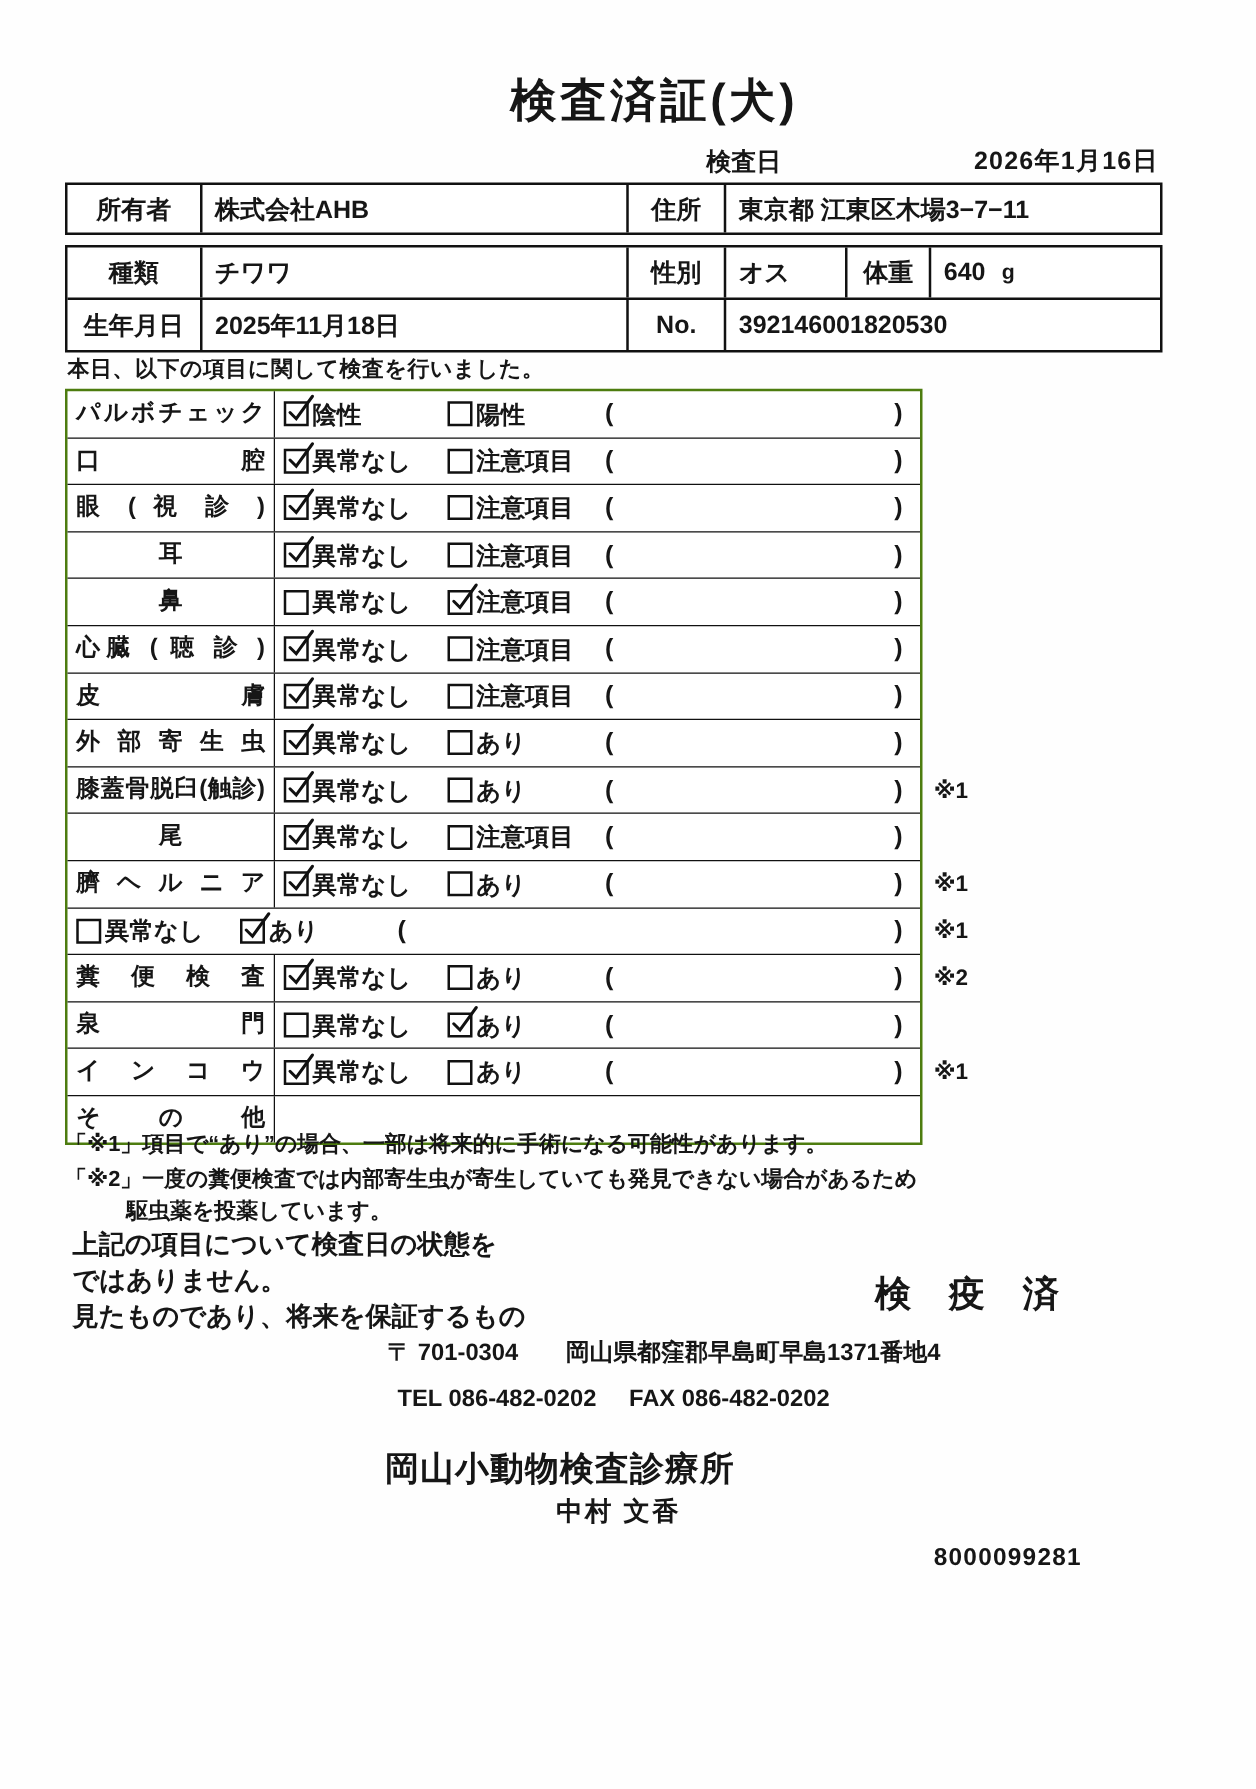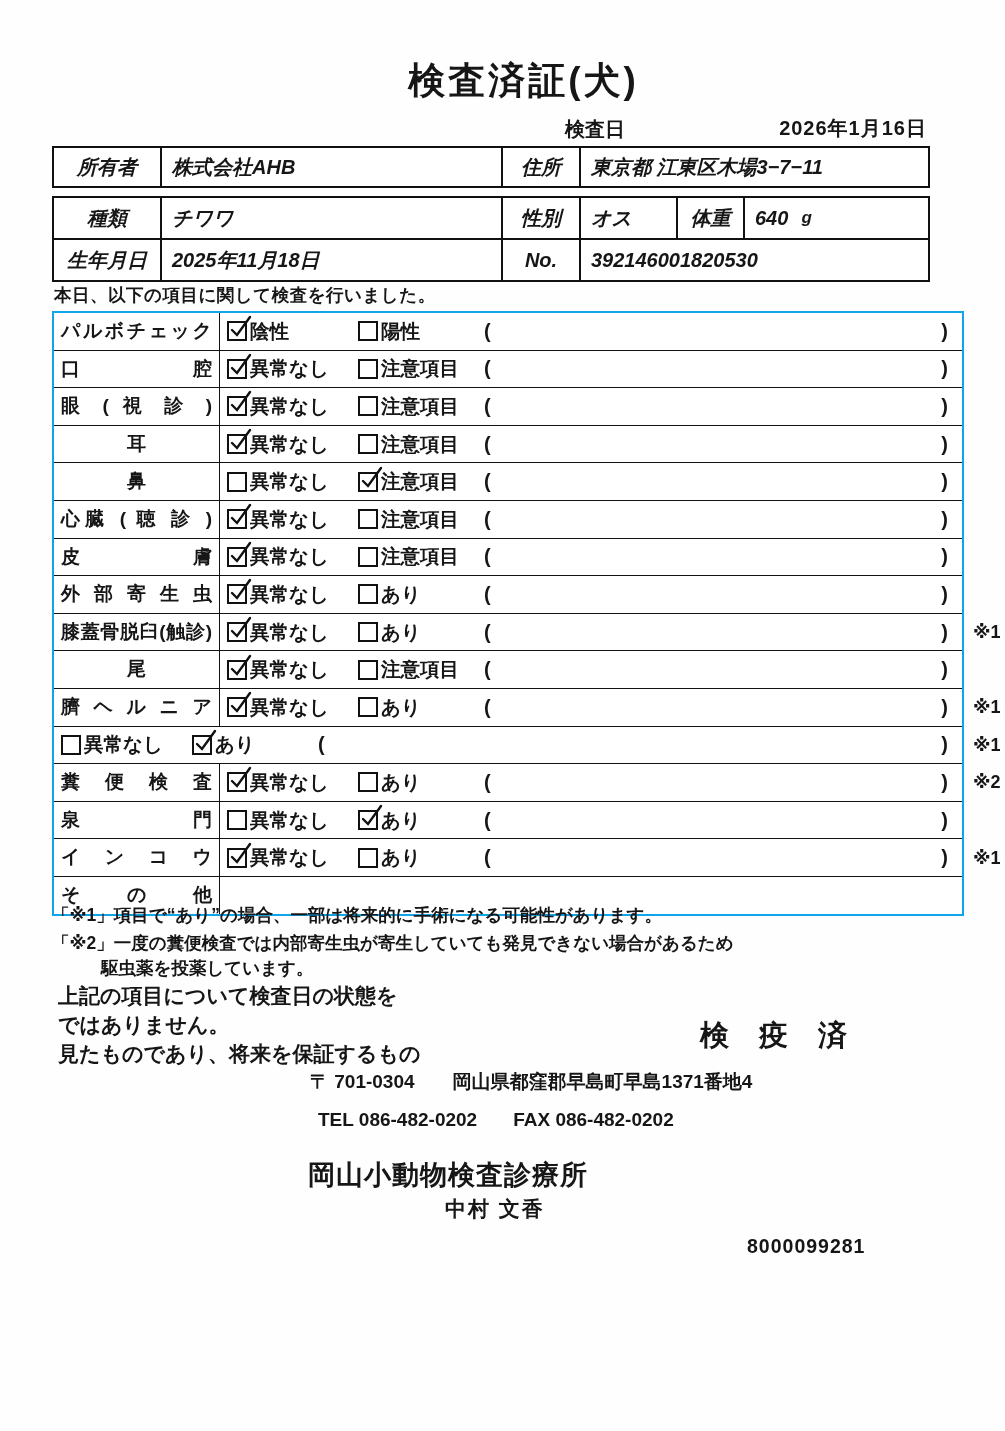--- a/index.html
+++ b/index.html
@@ -19,21 +19,21 @@
     text-align:center;
     font-size:37px;font-weight:700;letter-spacing:3px;
   }
   .insp-label{position:absolute;top:116px;left:565px;font-size:20px;font-weight:600;}
   .insp-date{position:absolute;top:115px;right:78px;font-size:20px;font-weight:600;letter-spacing:1px;}
 
   
   .tbl{position:absolute;left:52px;width:878px;border:2px solid #111;box-sizing:border-box;background:#fff;}
   .t1{top:146px;}
   .t2{top:196px;}
-  .trow{display:flex;height:38px;font-style:italic;}
+  .trow{display:flex;height:38px;}
   .t2 .trow{height:40px;}
   .trow + .trow{border-top:2px solid #111;}
   .cell{
     display:flex;align-items:center;box-sizing:border-box;
     font-size:20px;font-weight:600;white-space:nowrap;overflow:hidden;
   }
   .cell.lbl{justify-content:center;}
   .cell.val{justify-content:flex-start;padding-left:10px;}
   .cell.bR{border-right:2px solid #111;}
   .w-lab{width:108px;flex:none;}
@@ -43,22 +43,22 @@
   .w-wt{width:67px;flex:none;}
   .w-rest{flex:1;}
   .weight-cell{justify-content:flex-end;padding-right:12px;}
   .weight-unit{font-size:17px;margin-left:13px;}
 
   
   .intro{position:absolute;top:283px;left:54px;font-size:17.5px;font-weight:600;letter-spacing:.5px;}
 
   
   .checklist{
-    position:absolute;top:311px;left:52px;width:912px;
-    border:2px solid #0ea5e9;box-sizing:border-box;background:#fff;
+    position:absolute;top:311px;left:52px;width:686px;
+    border:2px solid #4d7c0f;box-sizing:border-box;background:#fff;
   }
   .cl-row{position:relative;display:flex;height:36.6px;}
   .cl-row + .cl-row{border-top:1.5px solid #111;}
   .cl-label{
     width:166px;flex:none;box-sizing:border-box;
     border-right:1.5px solid #111;
     padding:0 7px;
     font-size:19px;font-weight:600;
     line-height:35px;
     text-align:justify;text-align-last:justify;
@@ -94,21 +94,21 @@
   .disclaimer{position:absolute;top:981px;left:58px;font-size:21px;font-weight:700;line-height:29px;}
   .stamp{
     position:absolute;top:1016px;left:700px;
     font-size:29px;font-weight:600;letter-spacing:11px;white-space:nowrap;
   }
 
   
   .postal-line{position:absolute;top:1069px;left:310px;font-size:19px;font-weight:600;white-space:nowrap;}
   .postal-line .addr{margin-left:38px;}
   .tel-line{position:absolute;top:1109px;left:318px;font-size:19px;font-weight:600;white-space:nowrap;}
-  .tel-line .fax{margin-left:36px;}
+  .tel-line .fax{margin-left:26px;}
   .clinic-name{position:absolute;top:1157px;left:308px;font-size:27px;font-weight:600;letter-spacing:1px;}
   .examiner{position:absolute;top:1195px;left:445px;font-size:21px;font-weight:600;letter-spacing:2px;}
   .serial{position:absolute;top:1235px;left:747px;font-size:19.5px;font-weight:600;letter-spacing:1px;}
 </style>
 </head>
 <body>
 
 <div class="page">
 
   <h1 class="title">検査済証(犬)</h1>

